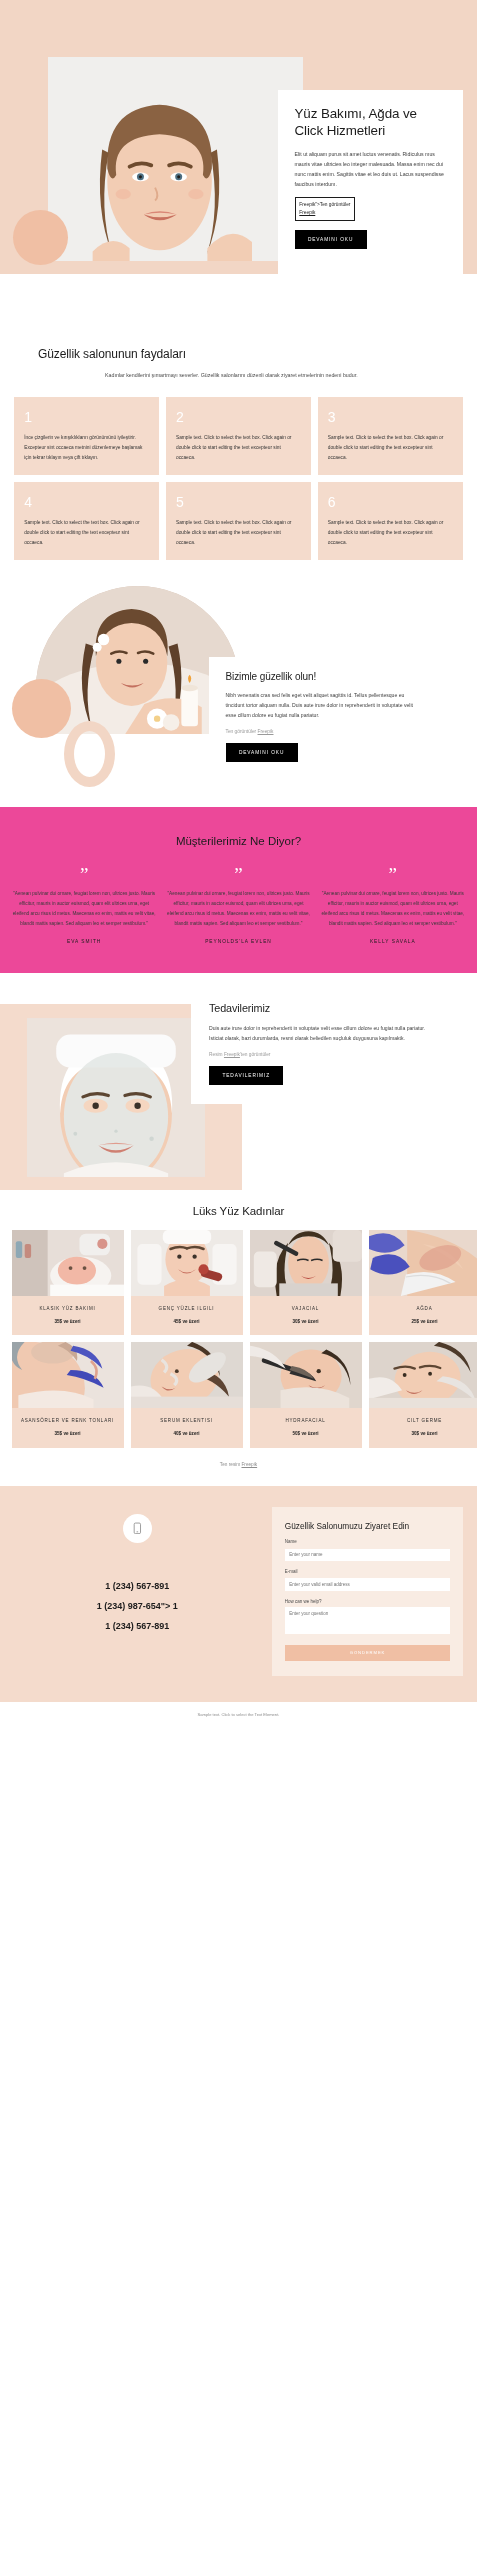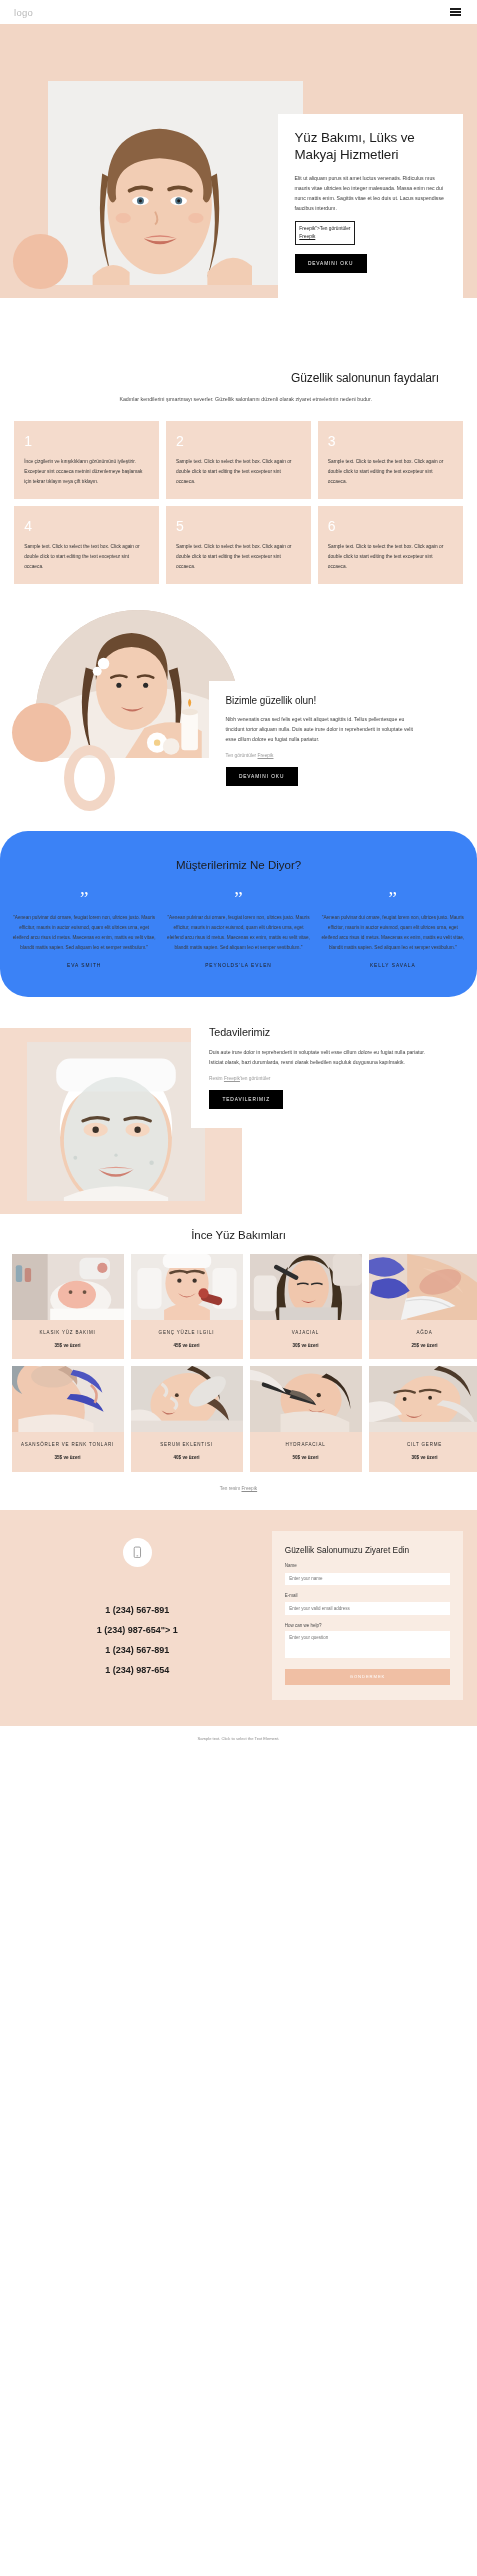--- a/index.html
+++ b/index.html
@@ -56,21 +56,21 @@
     display: inline-block; background: #000000; color: #ffffff;
     font-size: 4.8px; letter-spacing: 0.9px; padding: 7px 13.4px; border: none;
     cursor: pointer; font-family: "Liberation Sans", sans-serif;
   }
   .hero-circle {
     position: absolute; left: 12.7px; top: 210px; width: 55px; height: 55px;
     border-radius: 50%; background: #f0bfa4; z-index: 5;
   }
 
   
-  .sec-head { text-align: right; padding: 29px 38px 0 38px; }
+  .sec-head { text-align: left; padding: 29px 38px 0 38px; }
   .sec-title { font-size: 12px; font-weight: 400; color: #1c1c1c; letter-spacing: -0.1px; }
   .sec-sub {
     font-size: 5.3px; line-height: 2; color: #4a4a4a; margin-top: 9px;
     max-width: 267px; margin-left: auto; margin-right: auto;
   }
 
   
   .cards {
     display: grid; grid-template-columns: repeat(3, 1fr); gap: 6.4px;
     padding: 16.5px 14px 21.6px 14px;
@@ -96,21 +96,21 @@
   .mass-card {
     position: absolute; left: 209px; top: 71px; width: 229px;
     background: #ffffff; padding: 14px 16.5px 16.5px 16.5px; z-index: 8;
   }
   .mass-title { font-size: 10px; font-weight: 400; margin-bottom: 8.3px; letter-spacing: -0.1px; }
   .mass-body { font-size: 5.1px; line-height: 2; color: #3d3d3d; }
   .credit-line { font-size: 4.8px; color: #9a9a9a; margin: 9px 0 8.3px 0; }
   .credit-line u { text-decoration: underline; }
 
   
-  .testi { background: #3b82f6; padding: 28px 11.5px 29px 11.5px; margin-top: 11.5px; border-radius: 28px; }
+  .testi { background: #ec4899; padding: 28px 11.5px 29px 11.5px; margin-top: 11.5px; }
   .testi-title { text-align: center; font-size: 11.5px; font-weight: 400; margin-bottom: 21.6px; }
   .testi-grid { display: grid; grid-template-columns: repeat(3, 1fr); gap: 9px; }
   .testi-item { text-align: center; }
   .quote-mark { font-size: 19px; color: #ffffff; line-height: .6; margin-bottom: 9px; font-family: "Liberation Serif", serif; }
   .testi-text { font-size: 4.7px; line-height: 2.1; color: #3a3a3a; margin-bottom: 10.2px; }
   .testi-name { font-size: 4.8px; letter-spacing: 1px; color: #1c1c1c; }
 
   
   .treat { position: relative; height: 216px; }
   .treat-bgbar { position: absolute; left: 0; top: 31px; width: 242px; height: 186px; background: #f4dbcc; }
@@ -160,28 +160,20 @@
 
   
   .footer { background: #ffffff; text-align: center; padding: 10.2px 0 11.5px 0; }
   .footer-text { font-size: 4.1px; color: #8d8d8d; }
 </style>
 </head>
 <body>
 
 <div class="page">
 
-  <div class="header">
-    <div class="logo">logo</div>
-    <div class="burger">
-      <span></span>
-      <span></span>
-      <span></span>
-    </div>
-  </div>
 
   <div class="hero">
     <div class="hero-bg"></div>
 
     <div class="hero-photo">
       <svg width="255" height="204" viewBox="0 0 400 320">
         <rect width="400" height="320" fill="#f0efed"></rect>
         <ellipse cx="175" cy="195" rx="82" ry="108" fill="#f2cdb4"></ellipse>
         <path d="M93 175 q-4-95 82-100 q86 5 82 100 q-6 25 -14 10 q8-60 -68-64 q-76 4 -68 64 q-8 15 -14 -10z" fill="#8a6242"></path>
         <path d="M95 150 q-16 90 6 160 q-28-70 -16-165z" fill="#7d5737"></path>
@@ -198,21 +190,21 @@
         <path d="M150 247 q25 18 52 0 q-26 9 -52 0z" fill="#c8715f"></path>
         <path d="M150 247 q25-10 52 0 q-26-5 -52 0z" fill="#d98676"></path>
         <ellipse cx="118" cy="215" rx="12" ry="8" fill="#f0b69c" opacity=".55"></ellipse>
         <ellipse cx="232" cy="215" rx="12" ry="8" fill="#f0b69c" opacity=".55"></ellipse>
         <path d="M250 300 q35-40 70-10 l0 30 -70 0z" fill="#f2cdb4"></path>
         <path d="M70 305 q30-30 58-5 l0 20 -58 0z" fill="#f2cdb4"></path>
       </svg>
     </div>
 
     <div class="hero-card">
-      <div class="hero-title">Yüz Bakımı, Lüks ve Makyaj Hizmetleri</div>
+      <div class="hero-title">Yüz Bakımı, Ağda ve Click Hizmetleri</div>
       <div class="hero-body">Elit ut aliquam purus sit amet luctus venenatis. Ridiculus mus mauris vitae ultricies leo integer malesuada. Massa enim nec dui nunc mattis enim. Sagittis vitae et leo duis ut. Lacus suspendisse faucibus interdum.</div>
       <div class="credit-box">
         <div>Freepik"&gt;Ten görüntüler</div>
         <u>Freepik</u>
       </div>
       <div>
         <button class="btn-dark">DEVAMINI OKU</button>
       </div>
     </div>
 
@@ -337,21 +329,21 @@
       <div class="treat-title">Tedavilerimiz</div>
       <div class="treat-body">Duis aute irure dolor in reprehenderit in voluptate velit esse cillum dolore eu fugiat nulla pariatur. Isticiat olarak, bazi durumlarda, resmi olarak beliedilen suçluluk duygusuna kapılmaktk.</div>
       <div class="credit-line">
         <span>Resim </span><u>Freepik</u><span>'ten görüntüler</span>
       </div>
       <button class="btn-dark">TEDAVILERIMIZ</button>
     </div>
   </div>
 
   <div class="gal-head">
-    <div class="gal-title">İnce Yüz Bakımları</div>
+    <div class="gal-title">Lüks Yüz Kadınlar</div>
   </div>
 
   <div class="gal-grid">
     <div class="gal-item">
       <div class="gal-img">
         <svg width="112" height="66" viewBox="0 0 176 104" preserveAspectRatio="xMidYMid slice">
           <rect width="176" height="104" fill="#e7ded8"></rect>
           <rect x="0" y="0" width="56" height="104" fill="#cfc3bb"></rect>
           <rect x="6" y="18" width="10" height="26" rx="3" fill="#8ea8b5"></rect>
           <rect x="20" y="22" width="10" height="22" rx="3" fill="#c48a7e"></rect>
@@ -535,21 +527,20 @@
       <div class="phone-icon">
         <svg width="12.7" height="12.7" viewBox="0 0 24 24" fill="none" stroke="#7d7d7d" stroke-width="1.4">
           <rect x="6" y="2" width="12" height="20" rx="2.5"></rect>
           <line x1="10.5" y1="18.6" x2="13.5" y2="18.6"></line>
         </svg>
       </div>
       <div class="phone-list">
         <div>1 (234) 567-891</div>
         <div>1 (234) 987-654"&gt; 1</div>
         <div>1 (234) 567-891</div>
-        <div>1 (234) 987-654</div>
       </div>
     </div>
 
     <div class="contact-right">
       <div class="form-title">Güzellik Salonumuzu Ziyaret Edin</div>
 
       <label class="field-label">Name</label>
       <input class="field-input" placeholder="Enter your name" style="">
 
       <label class="field-label">E-mail</label>

